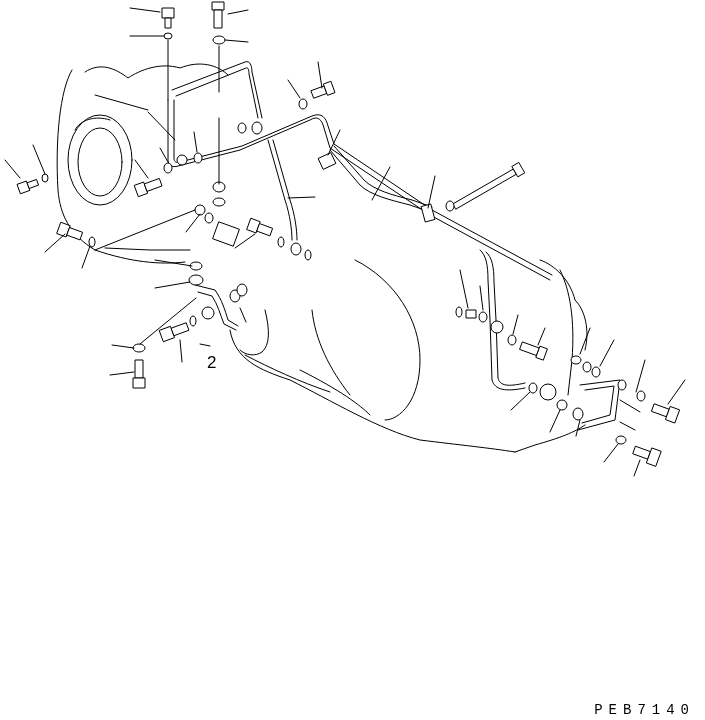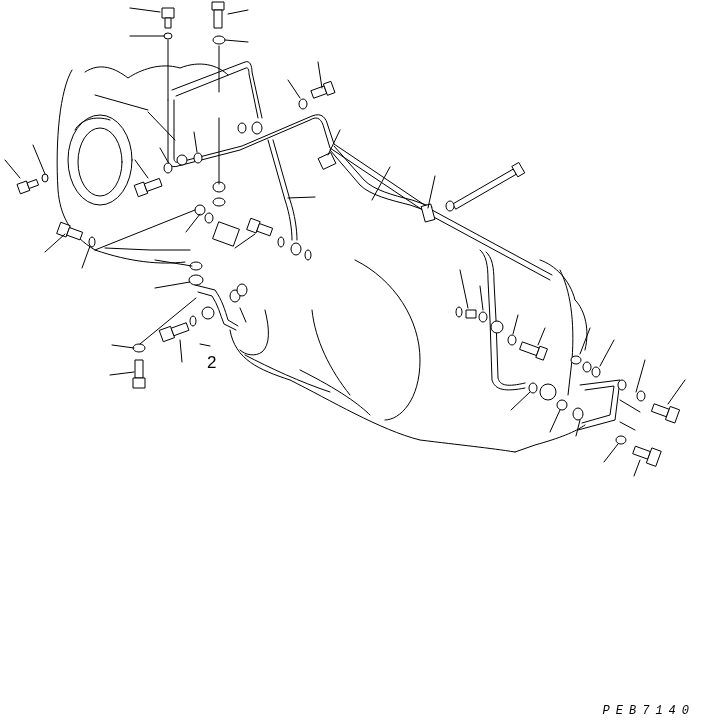--- a/index.html
+++ b/index.html
@@ -2,21 +2,21 @@
 <html><head>
 <meta charset="utf-8">
 <style>
   html, body { margin: 0; padding: 0; background: #ffffff; }
   body { width: 705px; height: 720px; position: relative; overflow: hidden; font-family: "Liberation Sans", sans-serif; }
   #diagram { position: absolute; left: 0; top: 0; width: 705px; height: 720px; }
   #diagram * { vector-effect: non-scaling-stroke; }
   .ln { fill: none; stroke: #000; stroke-width: 1; stroke-linecap: round; stroke-linejoin: round; }
   .part { fill: #fff; stroke: #000; stroke-width: 1; }
   .callout-label { position: absolute; font-family: "Liberation Sans", sans-serif; font-size: 17px; color: #000; }
-  .code-label { position: absolute; right: 10px; bottom: 2px; font-family: "Liberation Mono", monospace; font-size: 12px; letter-spacing: 6px; color: #000; font-style: italic; }
+  .code-label { position: absolute; right: 10px; bottom: 2px; font-family: "Liberation Mono", monospace; font-size: 14px; letter-spacing: 6px; color: #000; }
 </style>
 </head>
 <body>
 
 <svg id="diagram" viewBox="0 0 705 720" xmlns="http://www.w3.org/2000/svg">
 
   <g>
     <path class="ln" d="M72,70 C60,90 55,140 58,190 C60,215 70,235 95,250 C130,262 160,265 185,262"></path>
     <path class="ln" d="M85,72 C100,62 115,68 128,78 C140,70 160,62 180,68 C200,60 218,65 228,75"></path>
     <path class="ln" d="M95,95 L148,110"></path>

